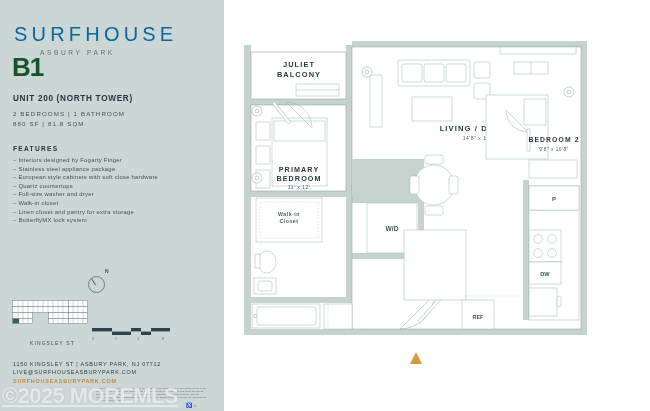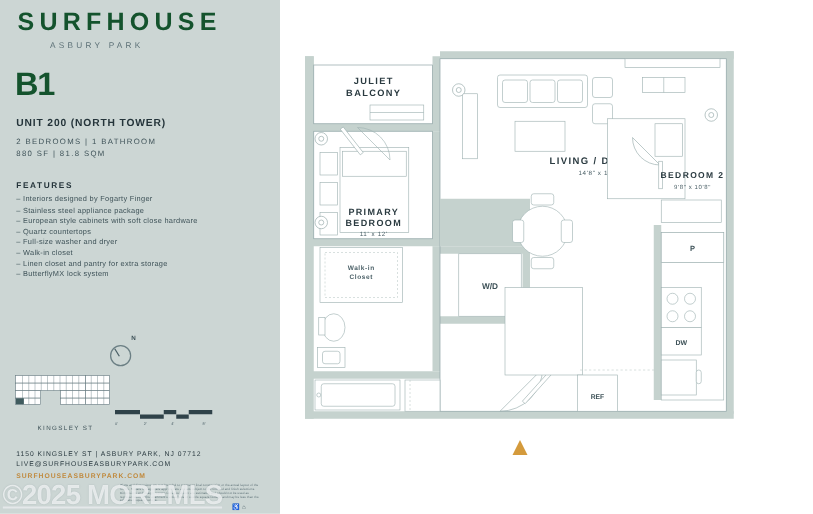--- a/index.html
+++ b/index.html
@@ -4,22 +4,22 @@
 <style>
   html,body{margin:0;padding:0;background:#ffffff;}
   body{width:650px;height:411px;overflow:hidden;
        font-family:"Liberation Sans",sans-serif;color:#2b3b41;}
   #page{position:relative;width:650px;height:411px;background:#ffffff;}
 
   
   #sidebar{position:absolute;left:0;top:0;width:224px;height:411px;
            background:#ccd6d4;}
   .brand{position:absolute;left:14px;top:8px;}
-  .brand-name{font-size:20px;letter-spacing:4.2px;color:#14532d;
-              font-weight:700;line-height:20px;}
+  .brand-name{font-size:20px;letter-spacing:4.2px;color:#0369a1;
+              font-weight:400;line-height:20px;margin-top:16px;}
   .brand-sub{font-size:6.6px;letter-spacing:2.6px;color:#5e7278;
              margin-top:5px;margin-left:26px;}
   .unit-code{position:absolute;left:12px;top:48px;font-size:26px;
              line-height:38px;font-weight:700;color:#14532d;letter-spacing:-1px;}
   .unit-title{position:absolute;left:13px;top:94px;font-size:8.2px;
               font-weight:700;letter-spacing:.7px;color:#24343a;}
   .unit-meta{position:absolute;left:13px;top:109px;font-size:6.2px;
              letter-spacing:1.1px;color:#3e5258;line-height:10px;}
   .feat-h{position:absolute;left:13px;top:145px;font-size:6.6px;
           font-weight:700;letter-spacing:1.3px;color:#24343a;}

